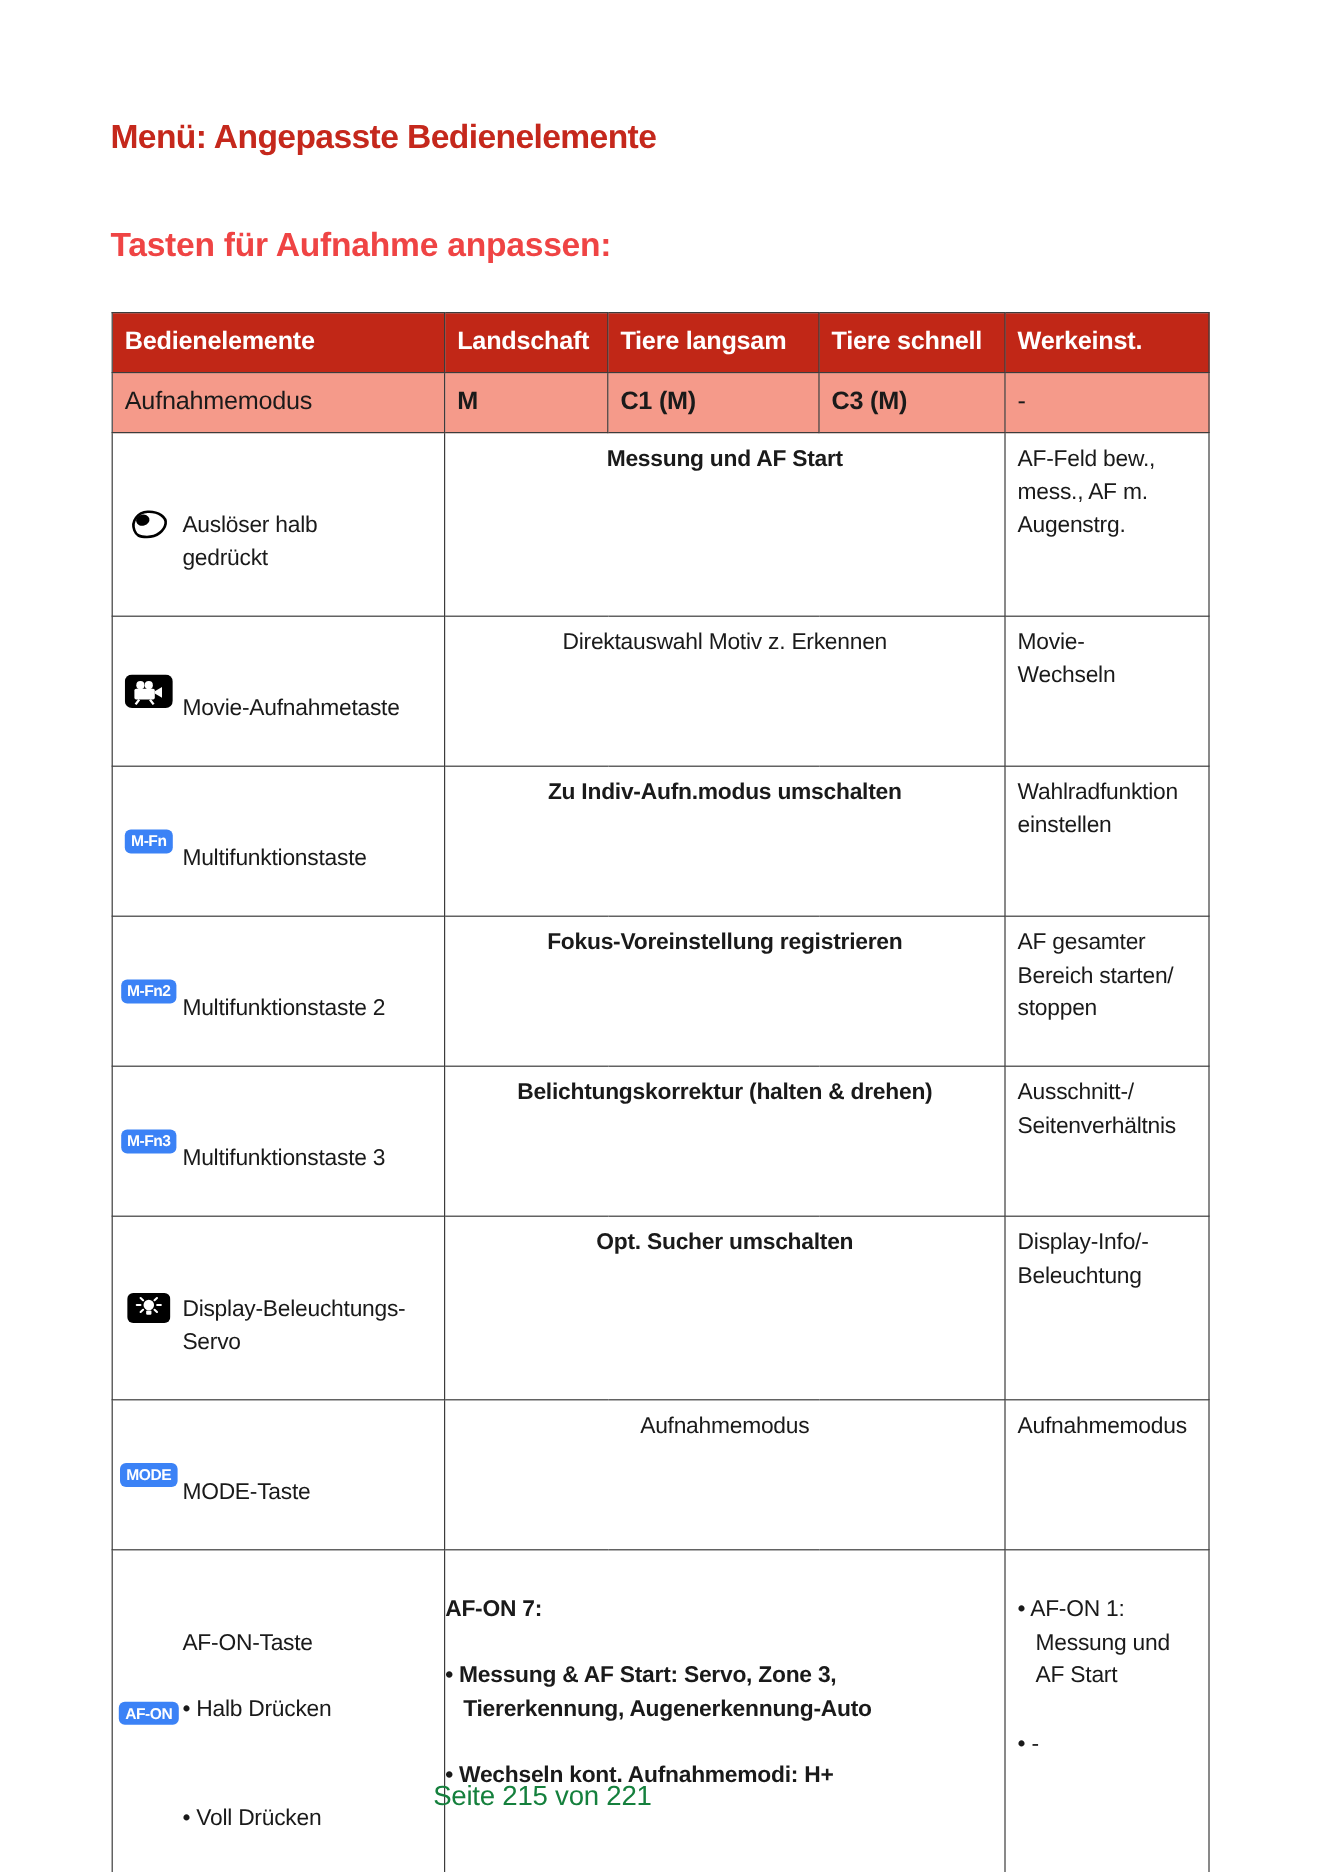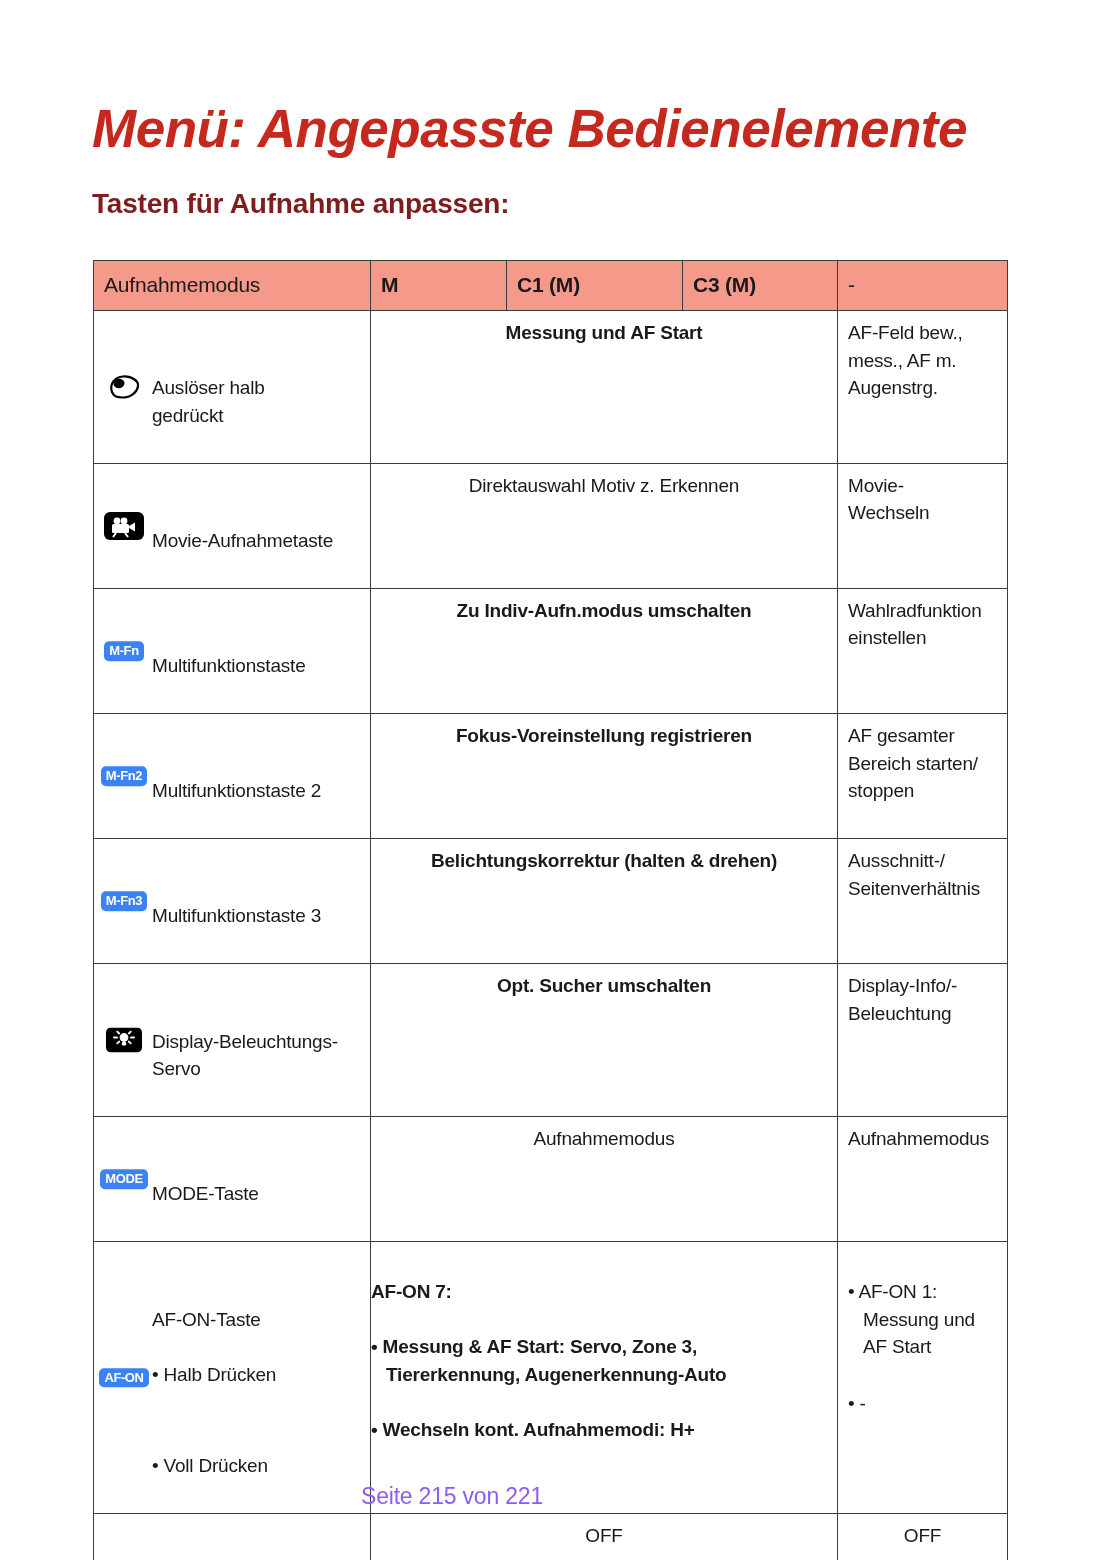--- a/index.html
+++ b/index.html
@@ -3,27 +3,26 @@
 <meta charset="utf-8">
 <style>
   html,body{margin:0;padding:0;}
   body{
     width:1100px;height:1560px;position:relative;background:#ffffff;
     font-family:"Liberation Sans",sans-serif;color:#1a1a1a;
     letter-spacing:-0.2px;
   }
   .page-title{
     position:absolute;left:92px;top:98px;
-    font-size:53px;font-weight:bold;color:var(--accent,#c5281c);
+    font-size:28px;font-weight:bold;color:var(--accent,#c5281c);
     letter-spacing:-0.5px;
-    font-style:italic;
   }
   .page-subtitle{
     position:absolute;left:92px;top:188px;
-    font-size:28px;font-weight:bold;color:#7f1d1d;
+    font-size:28px;font-weight:bold;color:#ef4444;
   }
   table.ctl{
     position:absolute;left:93px;top:260px;width:914px;
     border-collapse:collapse;table-layout:fixed;
   }
   table.ctl td,table.ctl th{
     border:1.5px solid #3c3c3c;vertical-align:top;
     font-size:19px;line-height:1.45;overflow-wrap:break-word;
     white-space:pre-line;
   }
@@ -50,39 +49,46 @@
   .badge{
     display:inline-block;background:#3b82f6;color:#fff;border-radius:5px;
     font-size:13px;font-weight:bold;padding:2px 5px;letter-spacing:-0.4px;
     white-space:nowrap;line-height:1.2;
   }
   .hang{padding-left:15px;text-indent:-15px;}
   .gap-top{margin-top:36px;}
   .bullet2-gap{margin-top:2px;}
   .page-footer{
     position:absolute;left:0;top:1483px;width:904px;text-align:center;
-    font-size:23px;color:#8b5cf6;
+    font-size:23px;color:#15803d;
   }
 </style>
 </head>
 <body>
 
 <div class="page-title">Menü: Angepasste Bedienelemente</div>
 <div class="page-subtitle">Tasten für Aufnahme anpassen:</div>
 
 <table class="ctl">
   <colgroup>
     <col style="width:277px">
       <col style="width:136px">
       <col style="width:176px">
       <col style="width:155px">
       <col style="width:170px">
   </colgroup>
 
   <tbody>
+      <tr class="hdr" style="height:50px">
+    <th>Bedienelemente</th>
+    <th>Landschaft</th>
+    <th>Tiere langsam</th>
+    <th>Tiere schnell</th>
+    <th>Werkeinst.</th>
+  </tr>
 
   <tr class="mode" style="height:50px">
     <td>Aufnahmemodus</td>
     <td class="val">M</td>
     <td class="val">C1 (M)</td>
     <td class="val">C3 (M)</td>
     <td>-</td>
   </tr>
 
   <tr style="height:103px">

